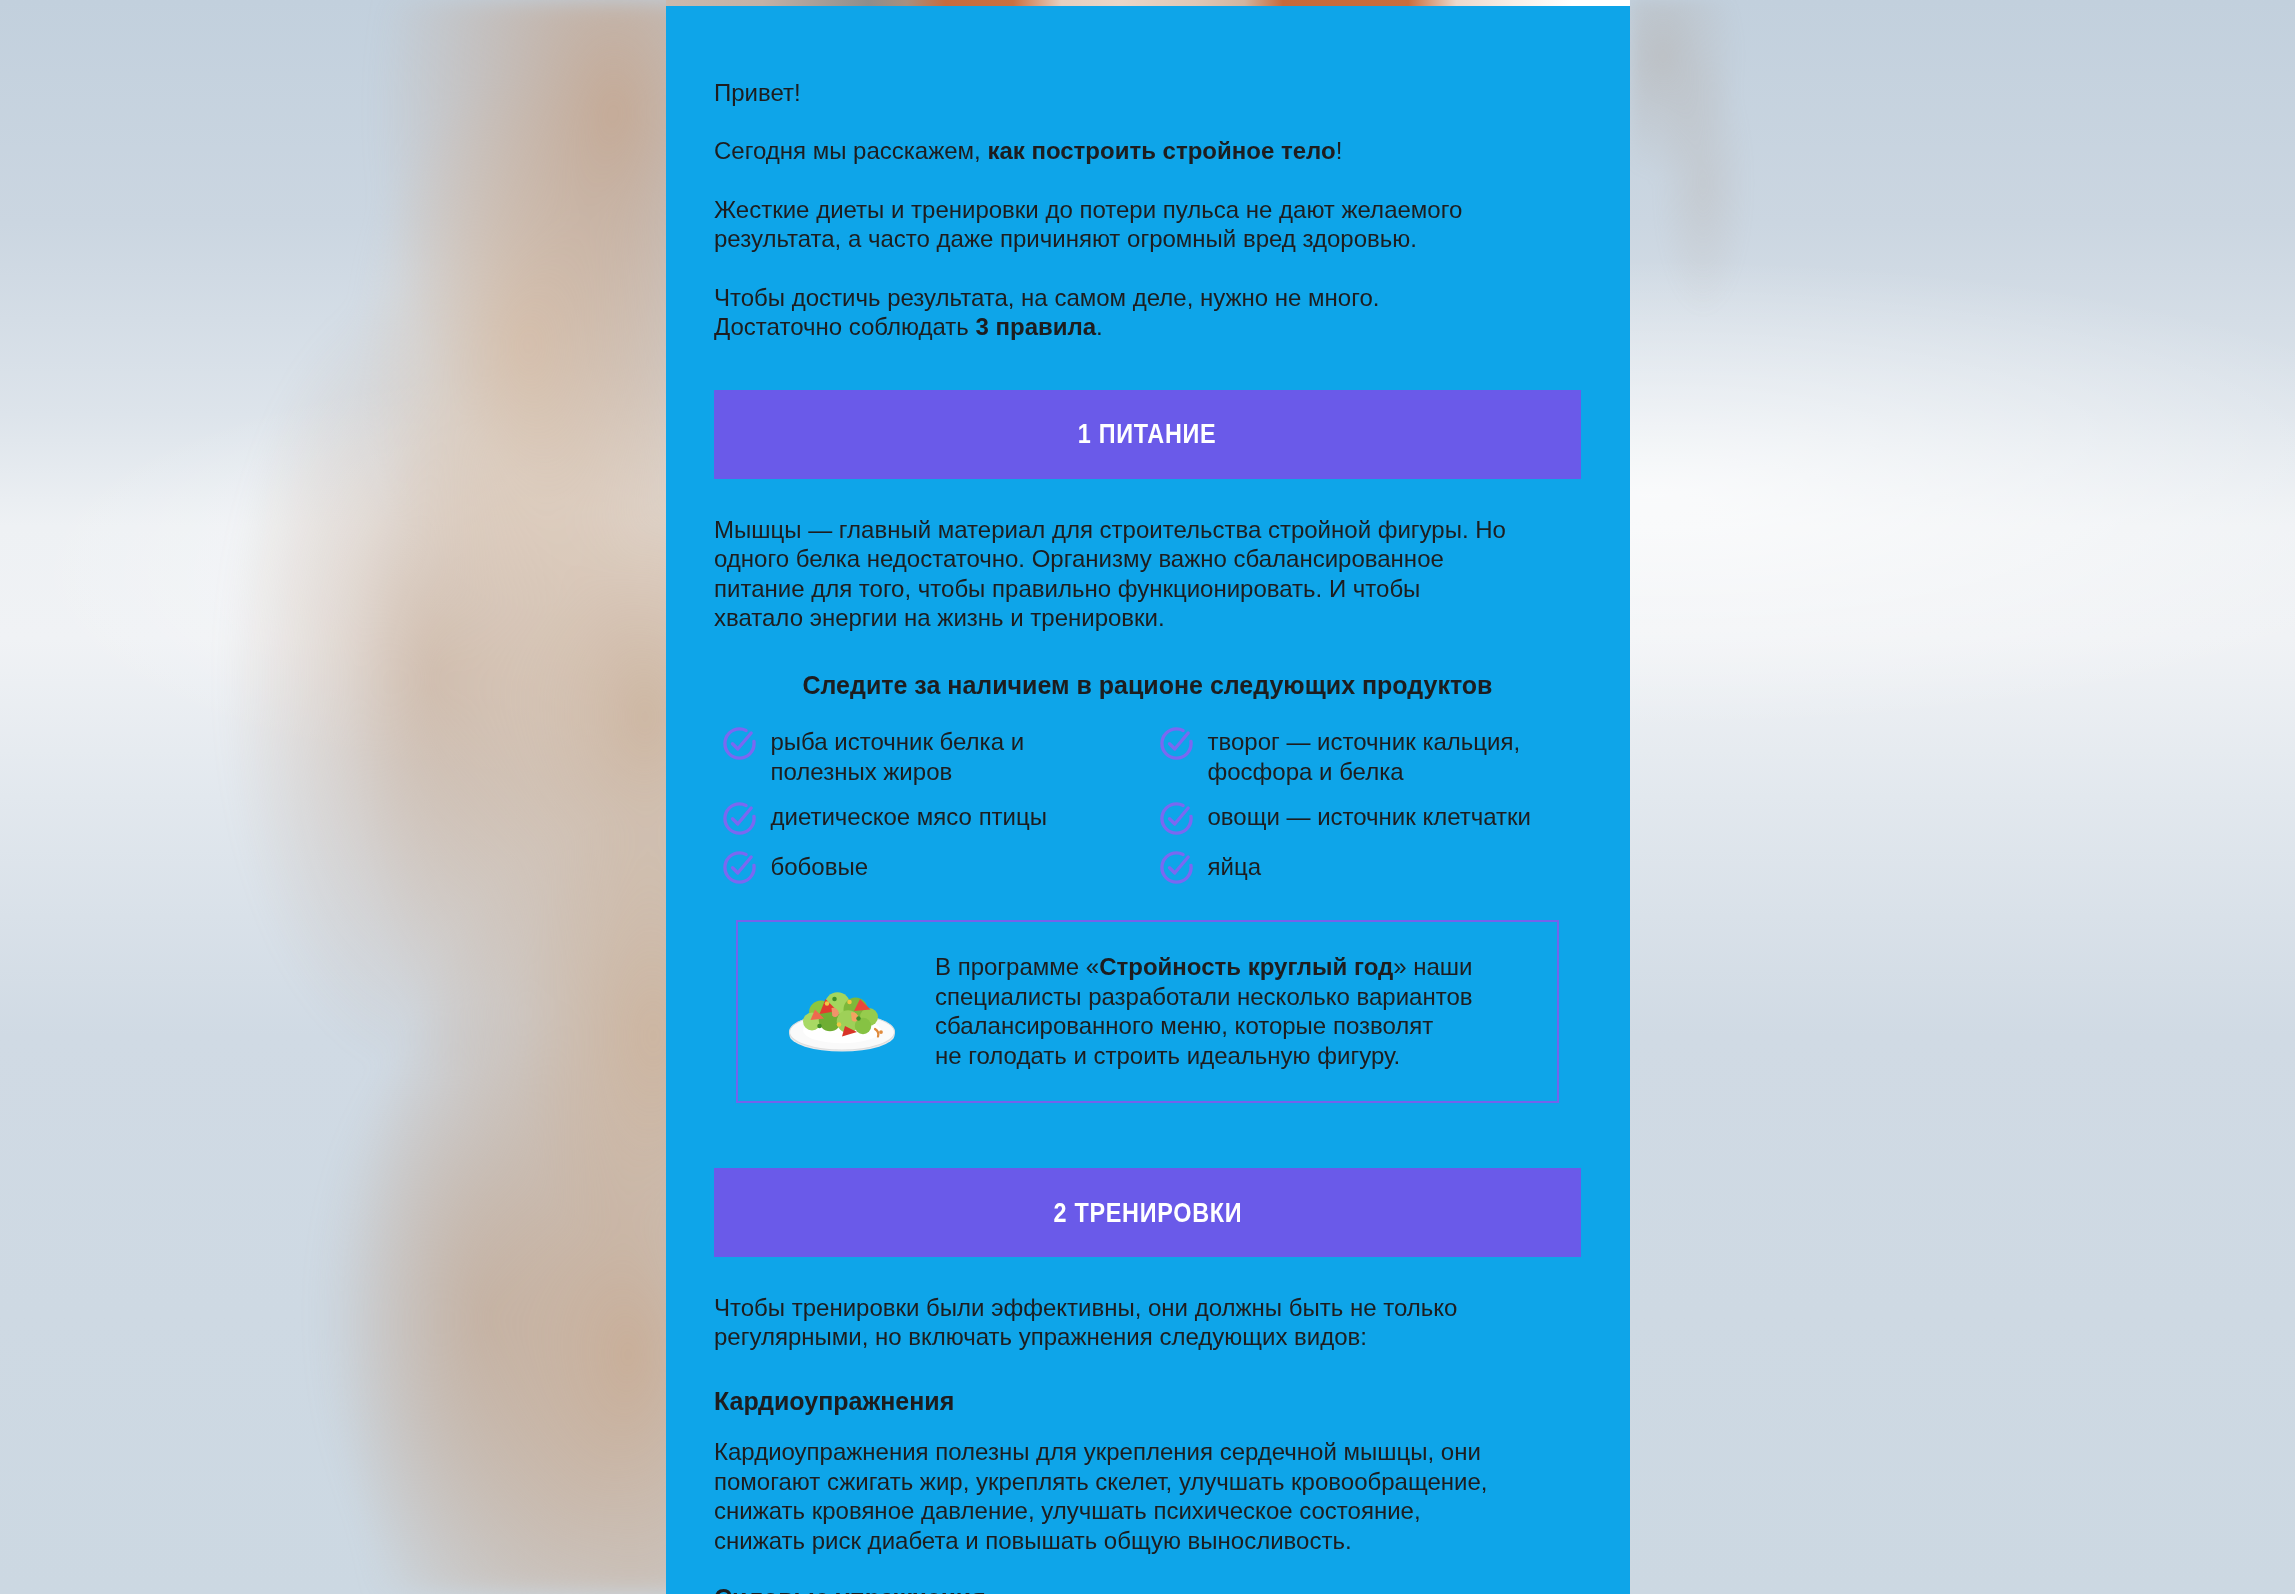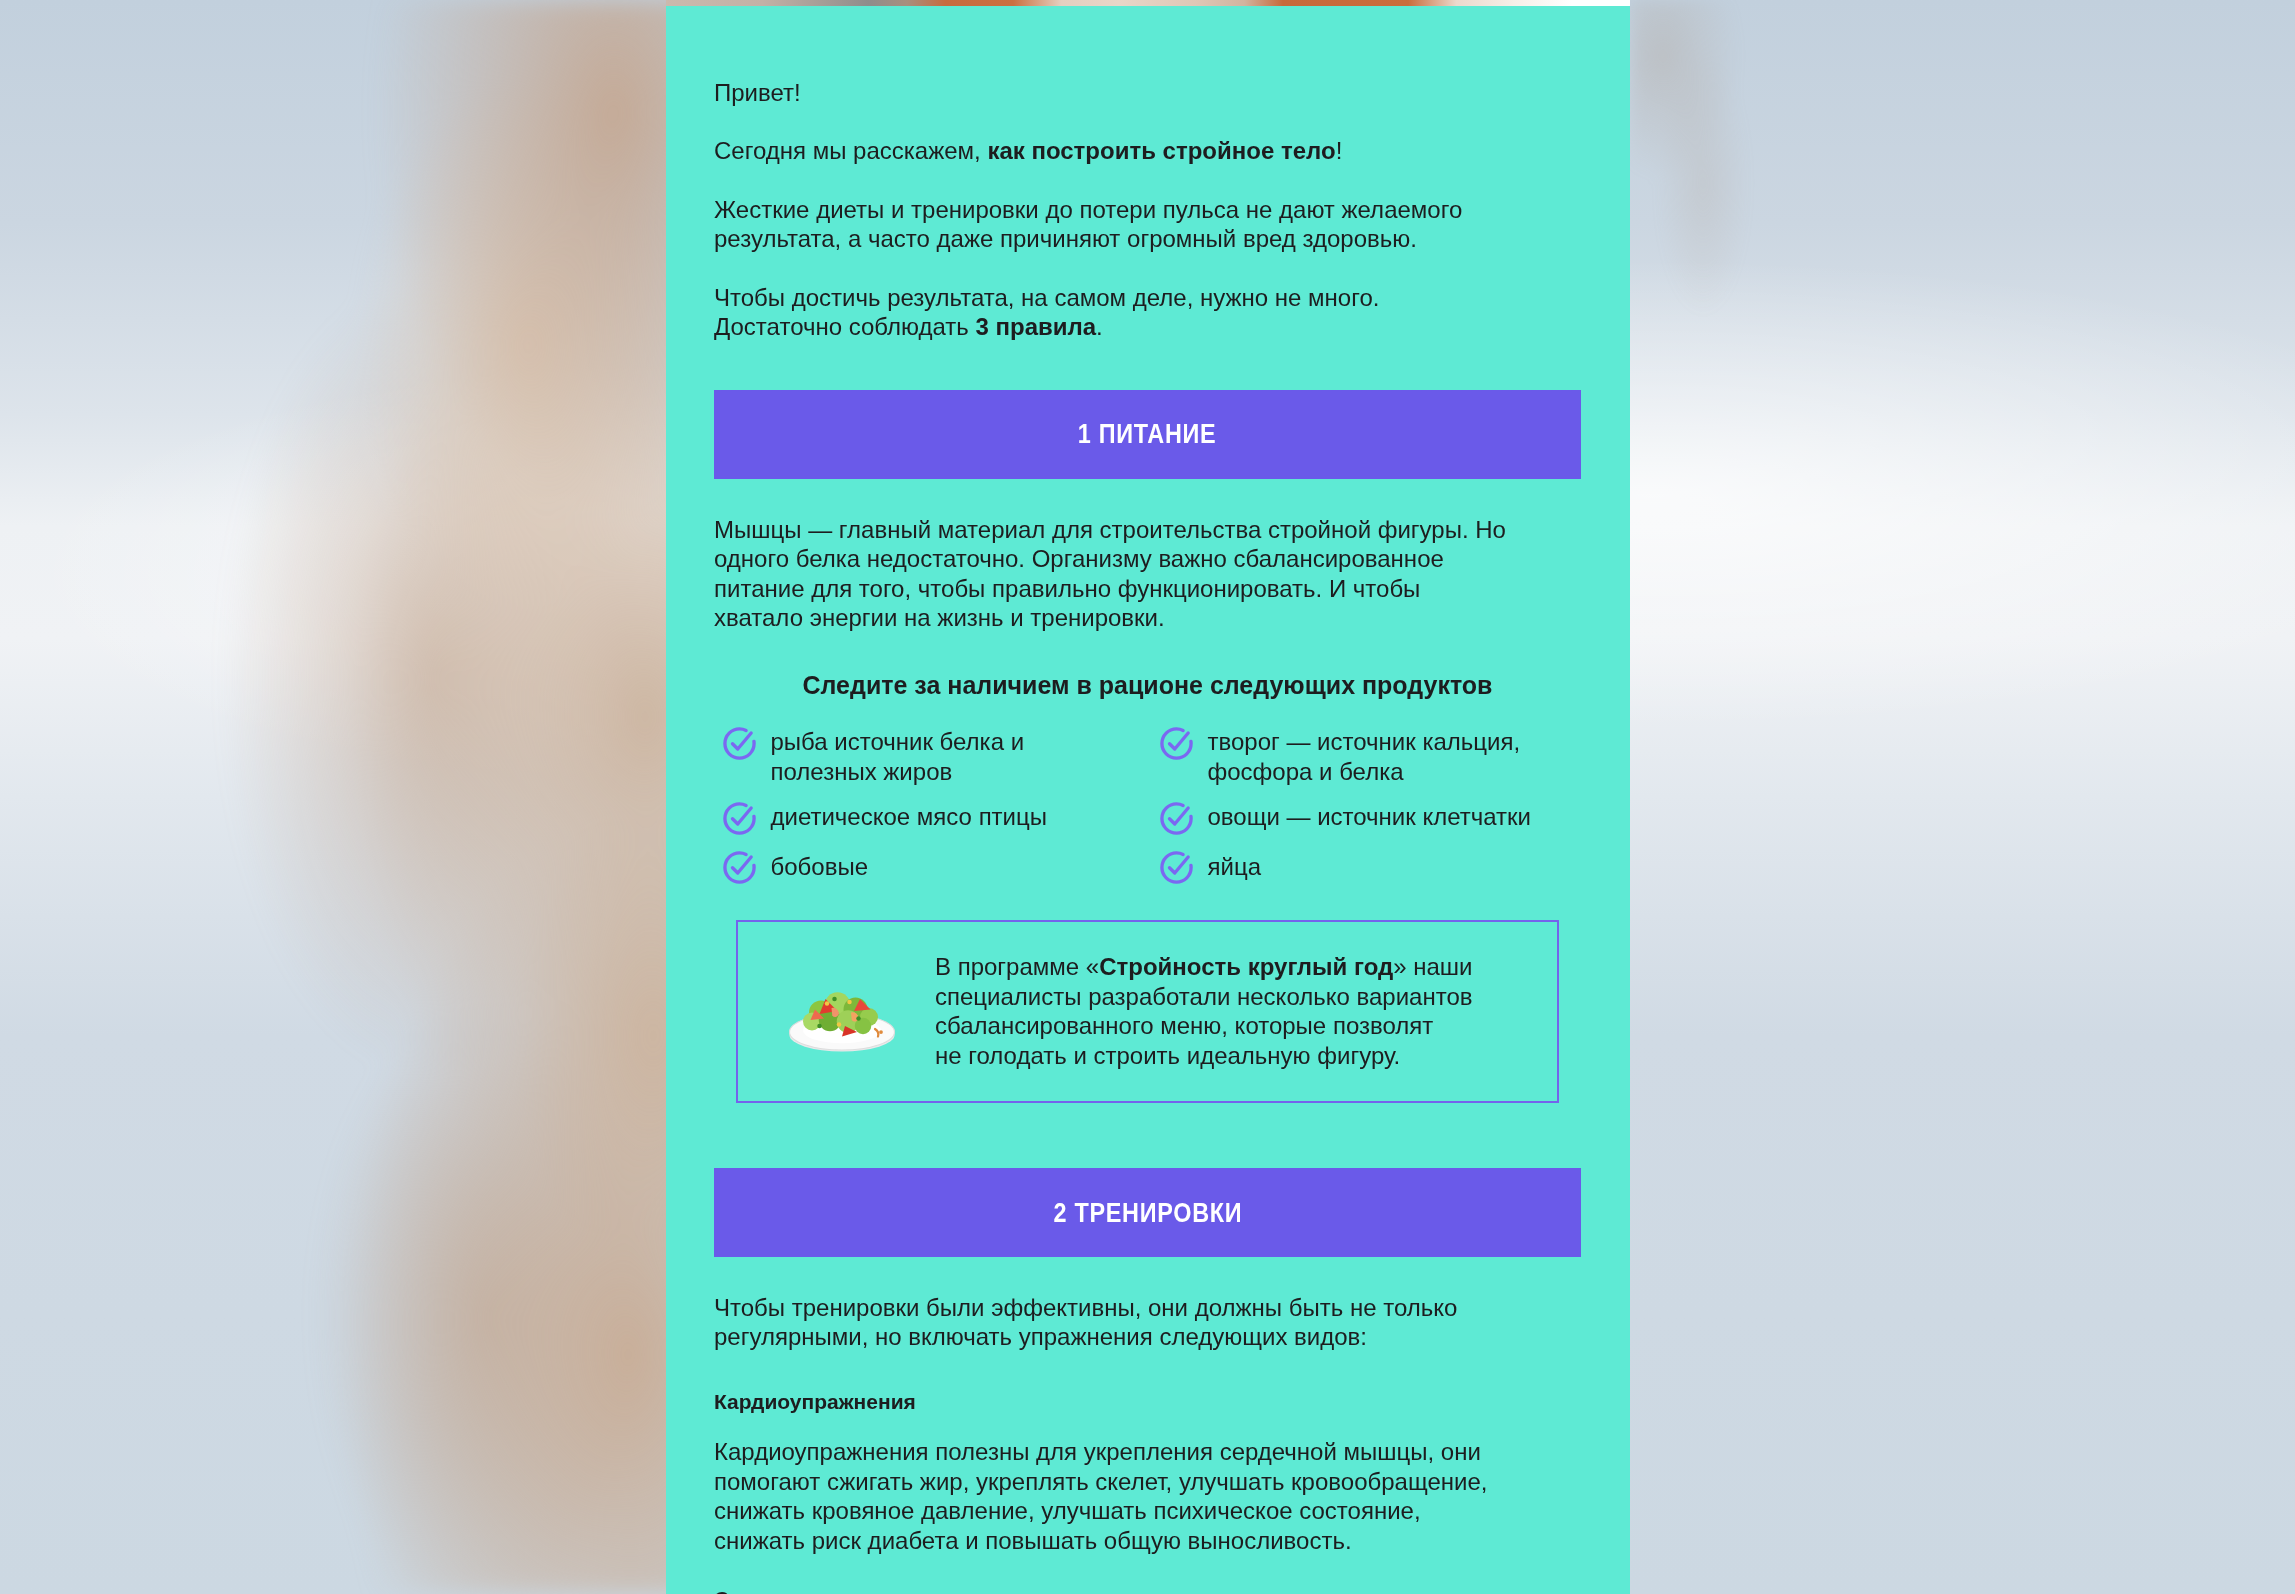--- a/index.html
+++ b/index.html
@@ -31,21 +31,21 @@
   .bg-hair-right{
     position:absolute;left:1631px;top:0;width:183px;height:367px;
     filter:blur(6.4px);opacity:.5;
     background:
       radial-gradient(120px 191px at 32px 56px, rgba(168,148,132,.55), rgba(168,148,132,0) 65%),
       radial-gradient(72px 207px at 72px 183px, rgba(168,148,132,.35), rgba(168,148,132,0) 65%);
   }
   
   .card{
     position:absolute;left:666px;top:0;width:964px;height:1594px;
-    background:#5eead4;
+    background:#0ea5e9;
   }
   .photo-strip{
     height:5.6px;width:100%;
     background:linear-gradient(90deg,
       #cbb9ad 0%,#c3b1a6 10%,#8f8d8b 21%,#a88f7e 25%,#c76b3e 29%,#cb7040 36%,
       #e5cfc0 41%,#e9d6c8 47%,#dfc7b6 55%,#d1b49f 60%,#c7693a 64%,#ca6d3c 77%,
       #ecd9cd 82%,#f7efe8 88%,#ffffff 94%,#ffffff 100%);
   }
   .content{
     padding:72px 49px 0 48px;
@@ -71,21 +71,21 @@
     display:grid;grid-template-columns:437px auto;row-gap:16px;
   }
   .check-item{display:flex;align-items:flex-start;}
   .check-item svg{flex-shrink:0;margin:-1.6px 13.5px 0 0;}
   .note-box{
     margin:35px 22px 0 22px;height:183px;box-sizing:border-box;
     border:2.4px solid #7463ec;
     display:flex;align-items:center;padding:0 44px;
   }
   .note-text{margin-left:33px;}
-  .section-heading{margin:35px 0 0 0;font-weight:700;font-size:21px;}
+  .section-heading{margin:35px 0 0 0;font-weight:700;font-size:25px;}
   .section-heading + .para{margin-top:21px;}
   .p-after-banner{margin-top:36px;}
   .mt34{margin-top:27px;}
 </style>
 </head>
 <body>
 
 <div class="bg-sky"></div>
 <div class="bg-hair-left"></div>
 <div class="bg-hair-right"></div>

